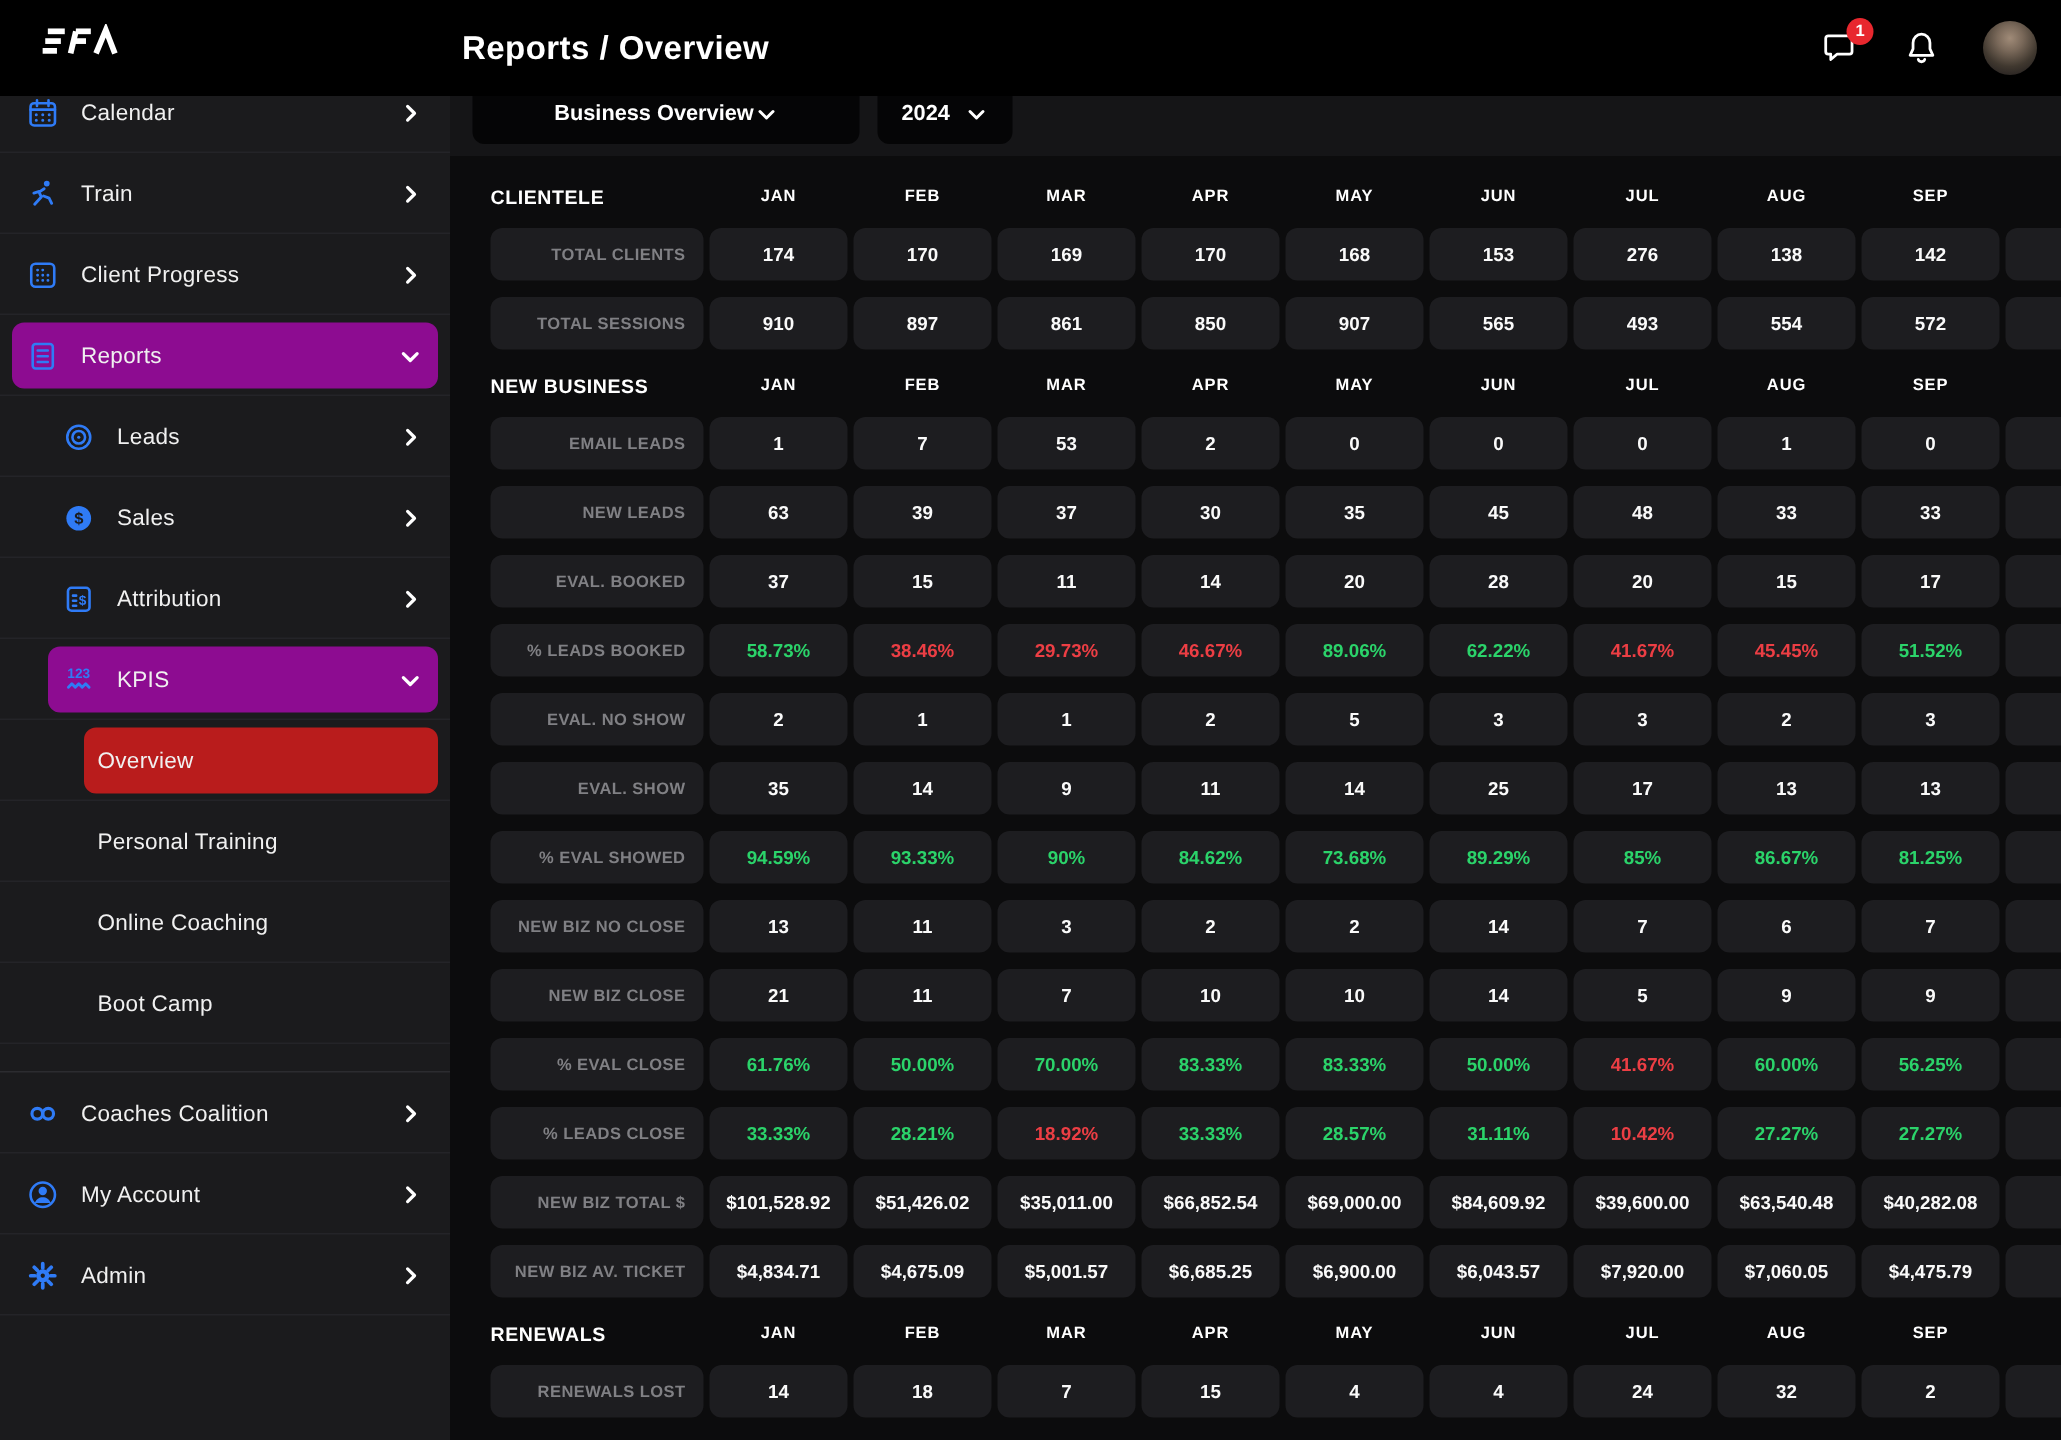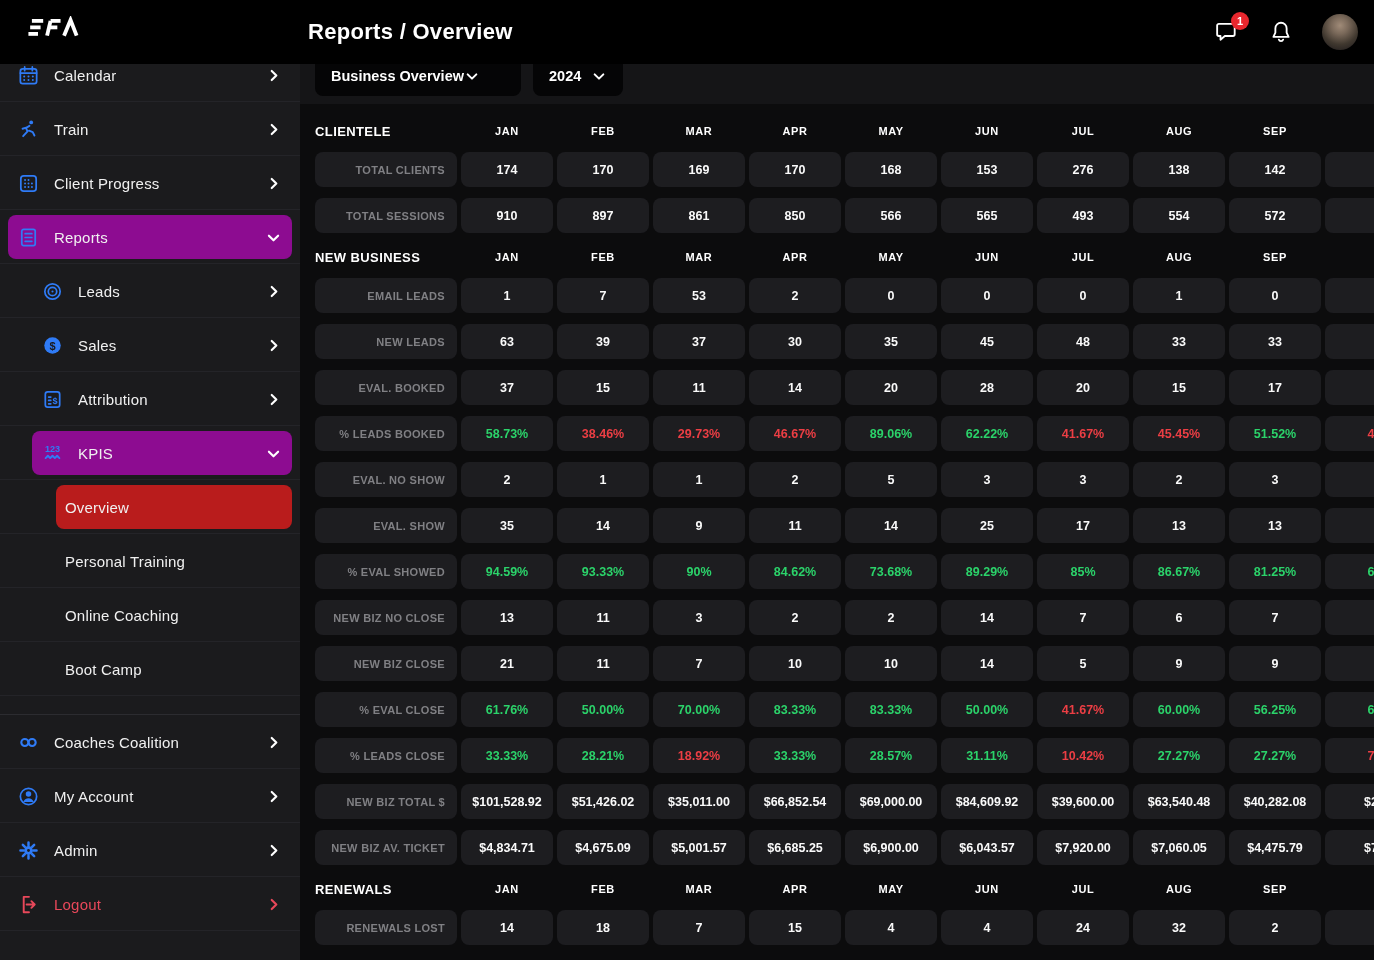--- a/index.html
+++ b/index.html
@@ -60,23 +60,23 @@
     height:56px; background:#151517; display:flex; align-items:center;
     gap:12px; padding-left:15px;
   }
   .pill {
     background:#050506; border-radius:8px; height:40px; display:flex;
     align-items:center; padding:0 16px; font-weight:700; font-size:14.5px;
     color:#fff; cursor:pointer;
   }
   .pill .pill-chev { width:16px; height:16px; color:#fff; }
   .pill .pill-chev svg { width:100%; height:100%; }
-  .pill-report { width:206px; justify-content:flex-start; }
+  .pill-report { width:258px; justify-content:center; }
   .pill-year { gap:10px; }
-  .table-area { padding:16px 0 0 15px; overflow:hidden; height:856px; }
+  .table-area { padding:16px 0 0 27px; overflow:hidden; height:856px; }
   .grid-row {
     display:grid; grid-template-columns:142px repeat(10, 92px);
     column-gap:4px; align-items:center; width:1102px;
   }
   .section-head { height:22px; margin:0 0 10px 0; }
   .section-head.gap { margin-top:13px; }
   .section-title { font-size:13px; font-weight:700; letter-spacing:.4px; color:#fff; }
   .month { text-align:center; font-size:11px; font-weight:700; letter-spacing:.6px; color:#fff; }
   .t-row { margin-bottom:11px; }
   .cell {
@@ -276,32 +276,20 @@
             <circle cx="12" cy="12" r="4.6" fill="currentColor" stroke="none"></circle>
             <path d="M12 3.6v3M12 17.4v3M3.6 12h3M17.4 12h3M6.1 6.1l2.1 2.1M15.8 15.8l2.1 2.1M17.9 6.1l-2.1 2.1M8.2 15.8l-2.1 2.1" stroke-width="2.6"></path>
             <circle cx="12" cy="12" r="1.5" fill="#1b1b1d" stroke="none"></circle>
           </svg></span>
         <span class="s-label">Admin</span>
         <span class="chev"><svg viewBox="0 0 24 24" fill="none" stroke="currentColor" stroke-width="3" stroke-linecap="round" stroke-linejoin="round">
             <path d="M9.5 5.5L16 12l-6.5 6.5"></path>
           </svg></span>
       </div>
     </div>
-    <div class="item lvl0 danger">
-      <div class="inner">
-        <span class="s-icon"><svg viewBox="0 0 24 24" fill="none" stroke="currentColor" stroke-width="2" stroke-linecap="round" stroke-linejoin="round">
-            <path d="M12.5 4H7v16h5.5"></path>
-            <path d="M15 8.5l3.5 3.5-3.5 3.5M18.5 12H10"></path>
-          </svg></span>
-        <span class="s-label">Logout</span>
-        <span class="chev"><svg viewBox="0 0 24 24" fill="none" stroke="currentColor" stroke-width="3" stroke-linecap="round" stroke-linejoin="round">
-            <path d="M9.5 5.5L16 12l-6.5 6.5"></path>
-          </svg></span>
-      </div>
-    </div>
   </nav>
 
 <div class="main">
   <div class="filterbar">
     <div class="pill pill-report">
       <span>Business Overview</span>
       <span class="pill-chev">
         <svg viewBox="0 0 24 24" fill="none" stroke="currentColor" stroke-width="3" stroke-linecap="round" stroke-linejoin="round">
             <path d="M5.5 9.5L12 16l6.5-6.5"></path>
           </svg>
@@ -342,21 +330,21 @@
         <div class="cell">138</div>
         <div class="cell">142</div>
         <div class="cell"></div>
       </div>
       <div class="grid-row t-row">
         <div class="cell row-label">TOTAL SESSIONS</div>
         <div class="cell">910</div>
         <div class="cell">897</div>
         <div class="cell">861</div>
         <div class="cell">850</div>
-        <div class="cell">566</div>
+        <div class="cell">907</div>
         <div class="cell">565</div>
         <div class="cell">493</div>
         <div class="cell">554</div>
         <div class="cell">572</div>
         <div class="cell"></div>
       </div>
       <div class="grid-row section-head gap">
         <div class="section-title">NEW BUSINESS</div>
         <div class="month">JAN</div>
         <div class="month">FEB</div>

